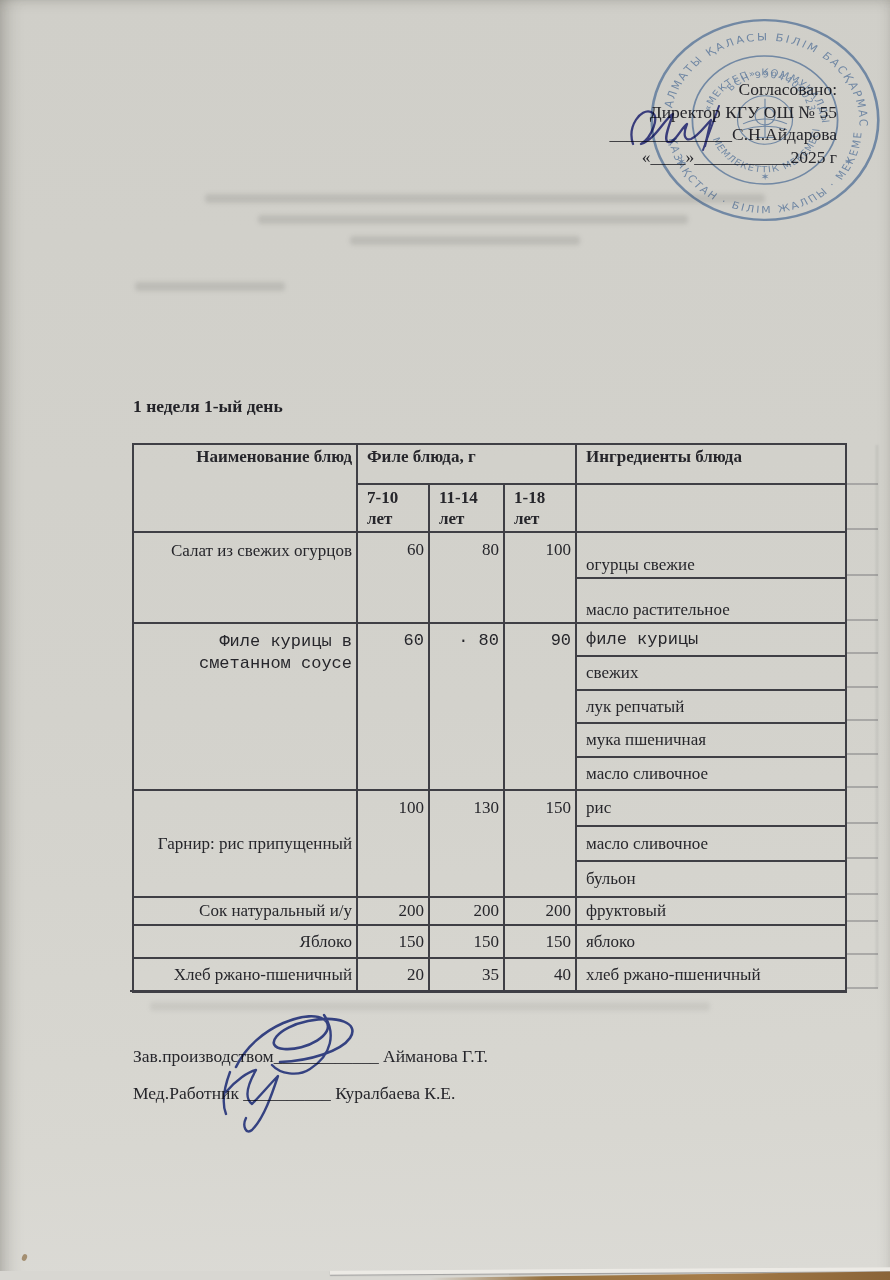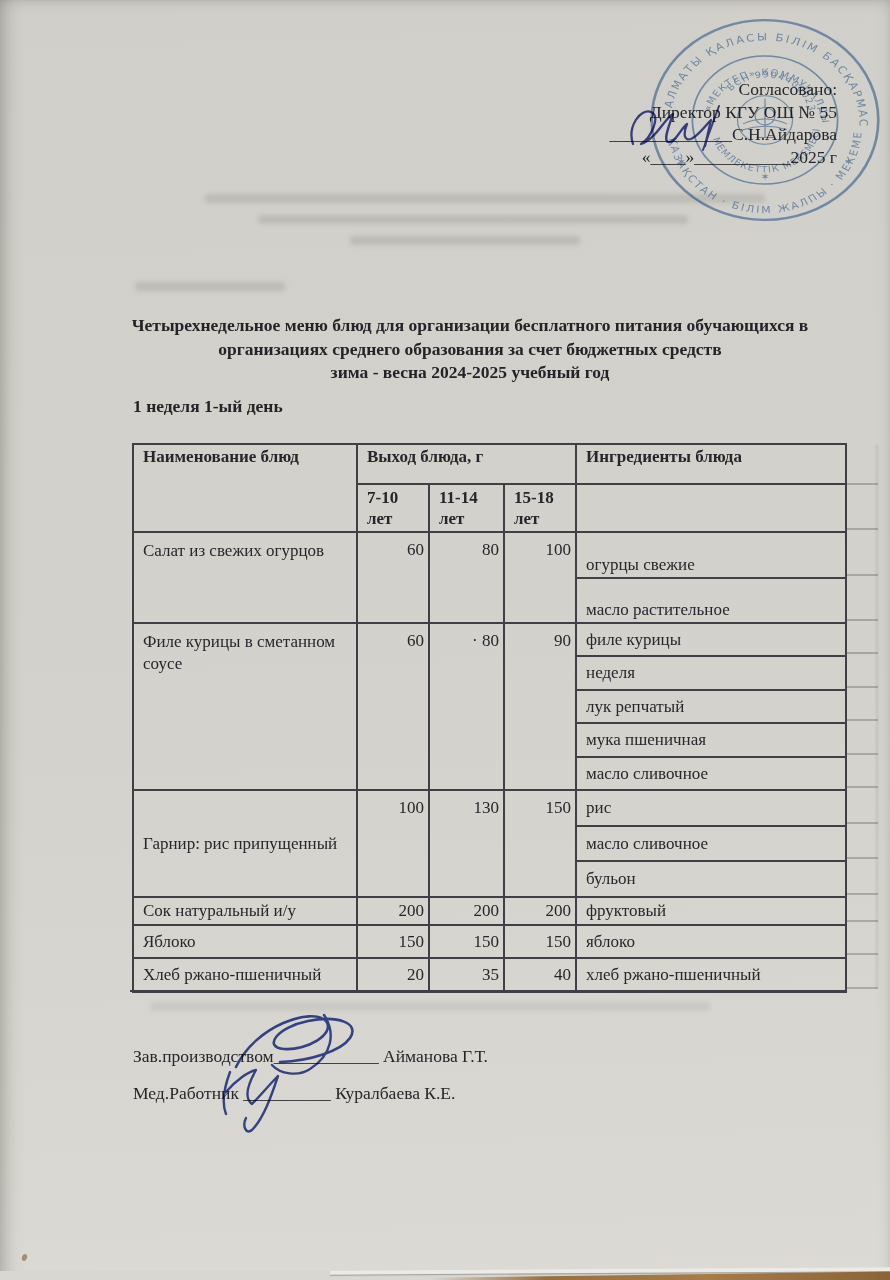--- a/index.html
+++ b/index.html
@@ -22,24 +22,24 @@
   .stamp .ring{stroke:#7d9dca;fill:none;}
   
   .sig{position:absolute;mix-blend-mode:multiply;}
   .sig path{fill:none;stroke-linecap:round;stroke-linejoin:round;}
   
   .title{position:absolute;left:115px;top:314px;width:710px;text-align:center;font-weight:bold;font-size:17.5px;line-height:23.5px;color:#232328;}
   .week{position:absolute;left:133px;top:396px;font-weight:bold;font-size:17.5px;color:#232328;}
   
   table.menu{position:absolute;left:132px;top:443px;width:713px;border-collapse:collapse;table-layout:fixed;font-size:17px;color:#26262b;}
   table.menu td{border:2px solid #3f3f45;padding:2px 4px 2px 9px;overflow:hidden;}
-  td.hname{font-weight:bold;text-align:left;vertical-align:top;padding-top:7px;border-radius:25px;}
+  td.hname{font-weight:bold;text-align:right;vertical-align:top;padding-top:7px;border-radius:25px;}
   td.hout,td.hing{font-weight:bold;vertical-align:top;padding-top:7px;}
   td.hage{font-weight:bold;vertical-align:top;padding-top:5px;line-height:21px;}
-  td.dish{vertical-align:middle;line-height:22px;}
+  td.dish{vertical-align:middle;line-height:22px;text-align:right;}
   td.dish.va-top{vertical-align:top;padding-top:7px;}
   td.val{text-align:right;vertical-align:middle;padding-left:2px;padding-right:2px;}
   td.val.va-top{vertical-align:top;padding-top:7px;}
   td.ing{vertical-align:middle;}
   td.ing.va-bottom{vertical-align:bottom;}
   .outer-bottom{position:absolute;left:130px;top:990px;width:717px;height:2px;background:#3f3f45;}
   
   .footer-line{position:absolute;left:133px;font-size:17.5px;white-space:nowrap;color:#26262b;}
   .footer-line .blank{letter-spacing:0;}
   
@@ -115,69 +115,64 @@
       <text font-size="10" text-anchor="middle" x="-76" y="46">✶</text>
       <text font-size="10" text-anchor="middle" x="76" y="46">✶</text>
     </g>
   </svg>
 
   <svg class="sig" style="left:615px;top:98px;" width="150" height="60">
     <path d="M 18,46 C 12,28 26,10 36,14 C 46,18 36,40 26,46 C 40,42 50,20 58,16 C 54,28 48,42 53,44 C 60,46 66,30 72,26 C 68,36 69,43 76,41 C 83,38 90,28 96,22 L 90,48" stroke="#454a9c" stroke-width="2.3"></path>
     <path d="M 104,8 L 88,52" stroke="#454a9c" stroke-width="2"></path>
   </svg>
 
-  <div class="title">
-    <div>Четырехнедельное меню блюд для организации бесплатного питания обучающихся в</div>
-    <div>организациях среднего образования за счет бюджетных средств</div>
-    <div>зима - весна 2024-2025 учебный год</div>
-  </div>
 
   <div class="week">1 неделя 1-ый день</div>
 
   <table class="menu">
     <colgroup>
         <col style="width:224px">
         <col style="width:72px">
         <col style="width:75px">
         <col style="width:72px">
         <col style="width:270px">
       </colgroup>
     <tbody>
         <tr style="height:40px">
       <td class="hname" rowspan="2">Наименование блюд</td>
-      <td class="hout" colspan="3">Выход блюда, г</td>
+      <td class="hout" colspan="3">Филе блюда, г</td>
       <td class="hing">Ингредиенты блюда</td>
     </tr>
     <tr style="height:45px">
       <td class="hage">7-10 лет</td>
       <td class="hage">11-14 лет</td>
-      <td class="hage">15-18 лет</td>
+      <td class="hage">1-18 лет</td>
       <td></td>
     </tr>
     </tbody>
       <tbody id="menu-body">
         <tr style="height: 46px;">
           <td class="dish va-top" rowspan="2">Салат из свежих огурцов</td>
           <td class="val va-top" rowspan="2">60</td>
           <td class="val va-top" rowspan="2">80</td>
           <td class="val va-top" rowspan="2">100</td>
           <td class="ing va-bottom">огурцы свежие</td>
         </tr>
         <tr style="height: 45px;">
           <td class="ing va-bottom">масло растительное</td>
         </tr>
-        <tr style="height: 33px;">
+        <tr style="height: 33px; font-family: Liberation Mono, monospace;">
           <td class="dish va-top" rowspan="5">Филе курицы в сметанном соусе</td>
           <td class="val va-top" rowspan="5">60</td>
           <td class="val va-top" rowspan="5">· 80</td>
           <td class="val va-top" rowspan="5">90</td>
           <td class="ing ">филе курицы</td>
         </tr>
         <tr style="height: 34px;">
-          <td class="ing ">неделя</td>
+          <td class="ing ">свежих</td>
         </tr>
         <tr style="height: 33px;">
           <td class="ing ">лук репчатый</td>
         </tr>
         <tr style="height: 34px;">
           <td class="ing ">мука пшеничная</td>
         </tr>
         <tr style="height: 33px;">
           <td class="ing ">масло сливочное</td>
         </tr>

